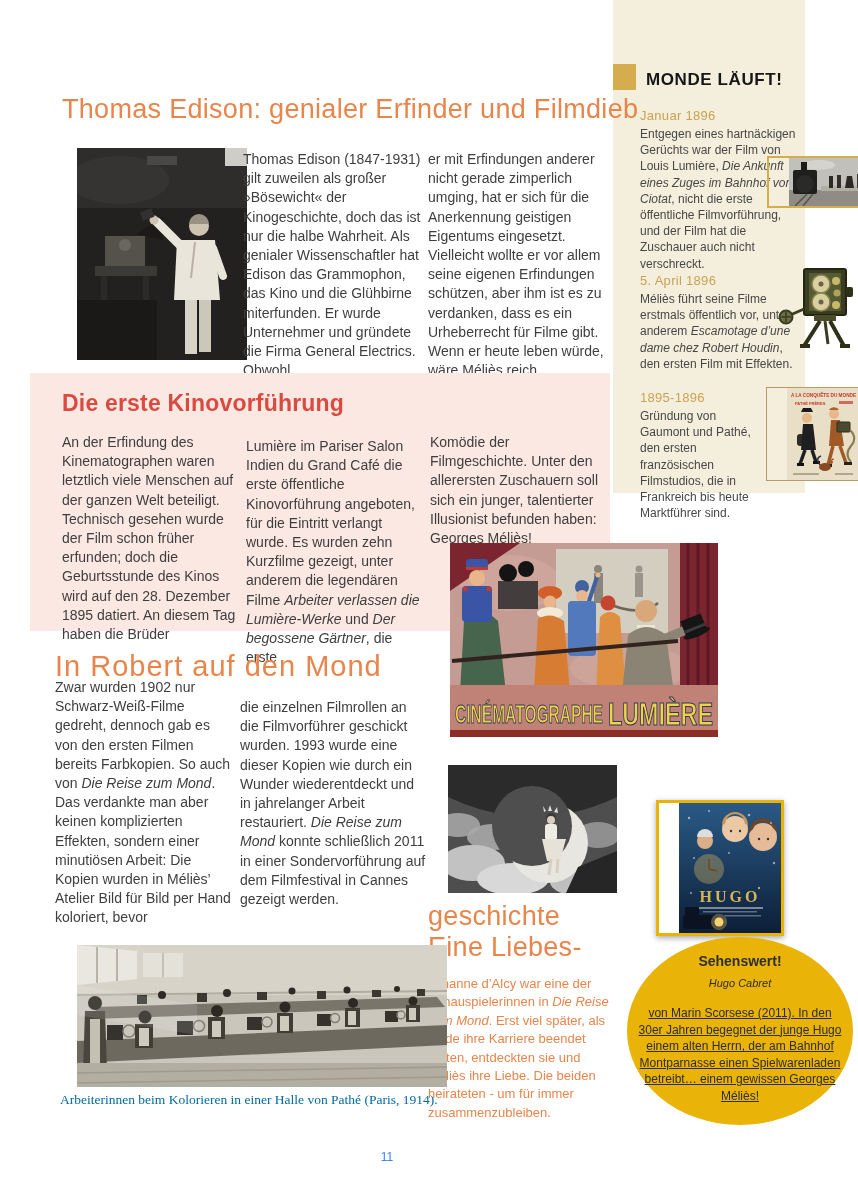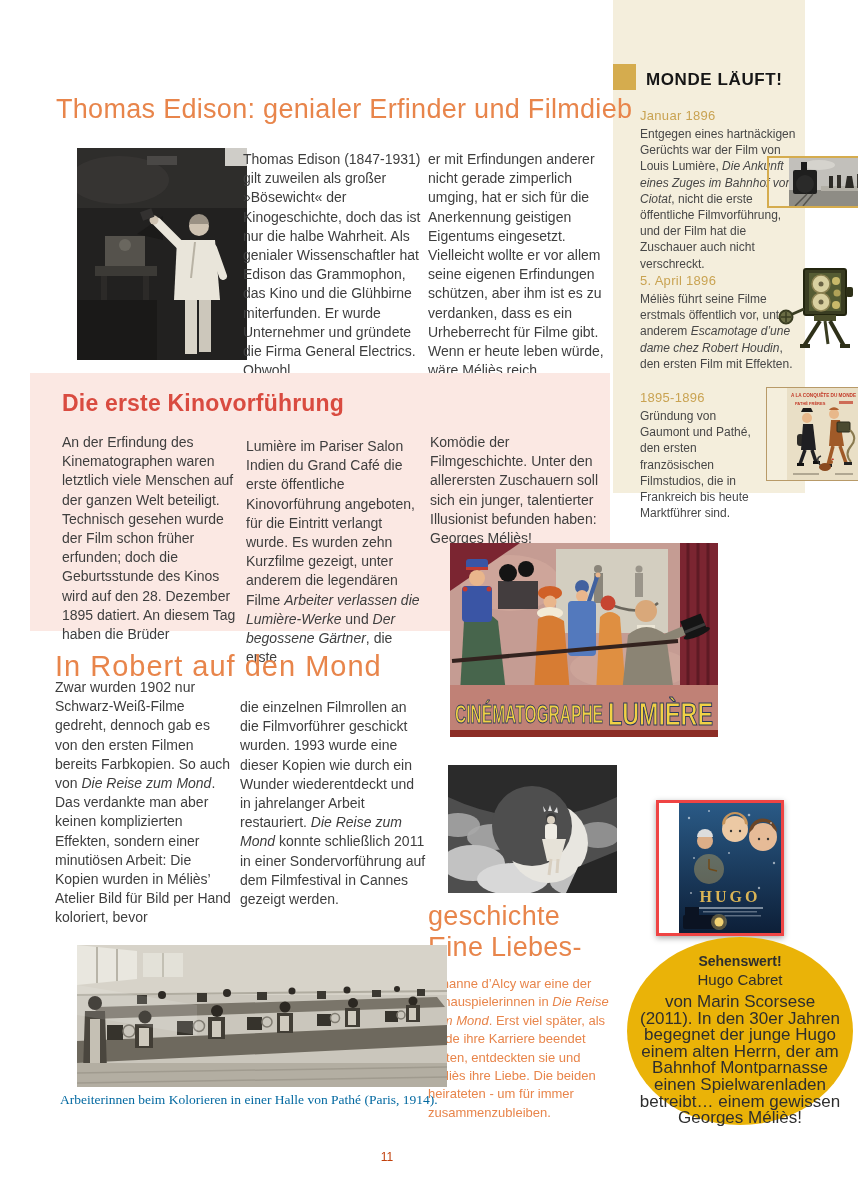--- a/index.html
+++ b/index.html
@@ -1,19 +1,19 @@
 <!DOCTYPE html>
 <html><head>
 <meta charset="utf-8">
 <style>
   html,body{margin:0;padding:0;background:#ffffff;}
   .page{position:relative;width:858px;height:1200px;background:#fff;font-family:"Liberation Sans",sans-serif;overflow:hidden;}
   
   .h-orange{position:absolute;color:#E8854B;font-weight:400;letter-spacing:.3px;}
-  .h-edison{left:56px;top:94px;font-size:27px;}
+  .h-edison{left:62px;top:94px;font-size:27px;}
   .h-mond{left:55px;top:650px;font-size:29px;letter-spacing:1px;}
   .h-liebe{left:428px;top:901px;font-size:27px;line-height:31px;}
   .h-red{position:absolute;left:62px;top:390px;color:#D94B40;font-size:23px;font-weight:700;letter-spacing:.2px;}
   
   .col{position:absolute;font-size:14px;line-height:19.2px;color:#3E3E3E;}
   .col i{font-style:italic;}
   
   .cream{position:absolute;left:613px;top:0;width:192px;height:493px;background:#F4EEDC;}
   .gold-square{position:absolute;left:613px;top:64px;width:23px;height:26px;background:#D5AC4E;}
   .side-title{position:absolute;left:646px;top:70px;font-size:17px;font-weight:700;color:#161616;letter-spacing:.6px;}
@@ -22,34 +22,34 @@
   .side-text i{font-style:italic;}
   
   .pinkbox{position:absolute;left:30px;top:373px;width:580px;height:258px;background:#FBE8E3;}
   
   .photo{position:absolute;overflow:hidden;padding-left:20px;}
   .train{left:767px;top:156px;width:78px;height:48px;border:2px solid #D5AC4E;}
   .camera{left:756px;top:263px;width:82px;height:86px;}
   .conquete{left:766px;top:387px;width:73px;height:92px;border:1px solid #B89A68;}
   .lumiere{left:430px;top:543px;width:268px;height:194px;}
   .moon{left:428px;top:765px;width:169px;height:128px;}
-  .hugo{left:656px;top:800px;width:102px;height:130px;border:3px solid #ef4444;box-shadow:0 2px 6px rgba(0,0,0,.35);}
+  .hugo{left:656px;top:800px;width:102px;height:130px;border:3px solid #eab308;box-shadow:0 2px 6px rgba(0,0,0,.35);}
   .edison{left:57px;top:148px;width:170px;height:212px;}
   .workers{left:57px;top:945px;width:370px;height:142px;}
   .caption{position:absolute;left:60px;top:1092px;width:380px;font-family:"Liberation Serif",serif;font-size:13.5px;color:#0369a1;}
   
   .love-text{position:absolute;left:428px;top:975px;width:186px;font-size:13px;line-height:18.4px;color:#E8854B;}
   .love-text i{font-style:italic;}
   
   .circle{position:absolute;left:627px;top:937px;width:226px;height:188px;background:#eab308;border-radius:50%;}
   .circle-inner{position:absolute;left:10px;top:16px;width:206px;text-align:center;color:#2e2e2e;}
   .circle-title{font-size:14px;font-weight:700;}
-  .circle-film{font-size:15px;margin-top:2px;}
-  .circle-text{font-size:17px;line-height:16.6px;margin-top:6px;}
-  .pagenum{position:absolute;left:0;top:1150px;width:774px;text-align:center;font-size:12px;color:#c2410c;}
+  .circle-film{font-size:11px;font-style:italic;margin-top:8px;}
+  .circle-text{font-size:12px;line-height:16.6px;margin-top:16px;text-decoration:underline;}
+  .pagenum{position:absolute;left:0;top:1150px;width:774px;text-align:center;font-size:12px;color:#3b82f6;}
   svg{display:block;}
 </style>
 </head>
 <body>
 
 <div class="page">
 
   <div class="cream"></div>
   <div class="gold-square"></div>
   <div class="side-title">MONDE LÄUFT!</div>

